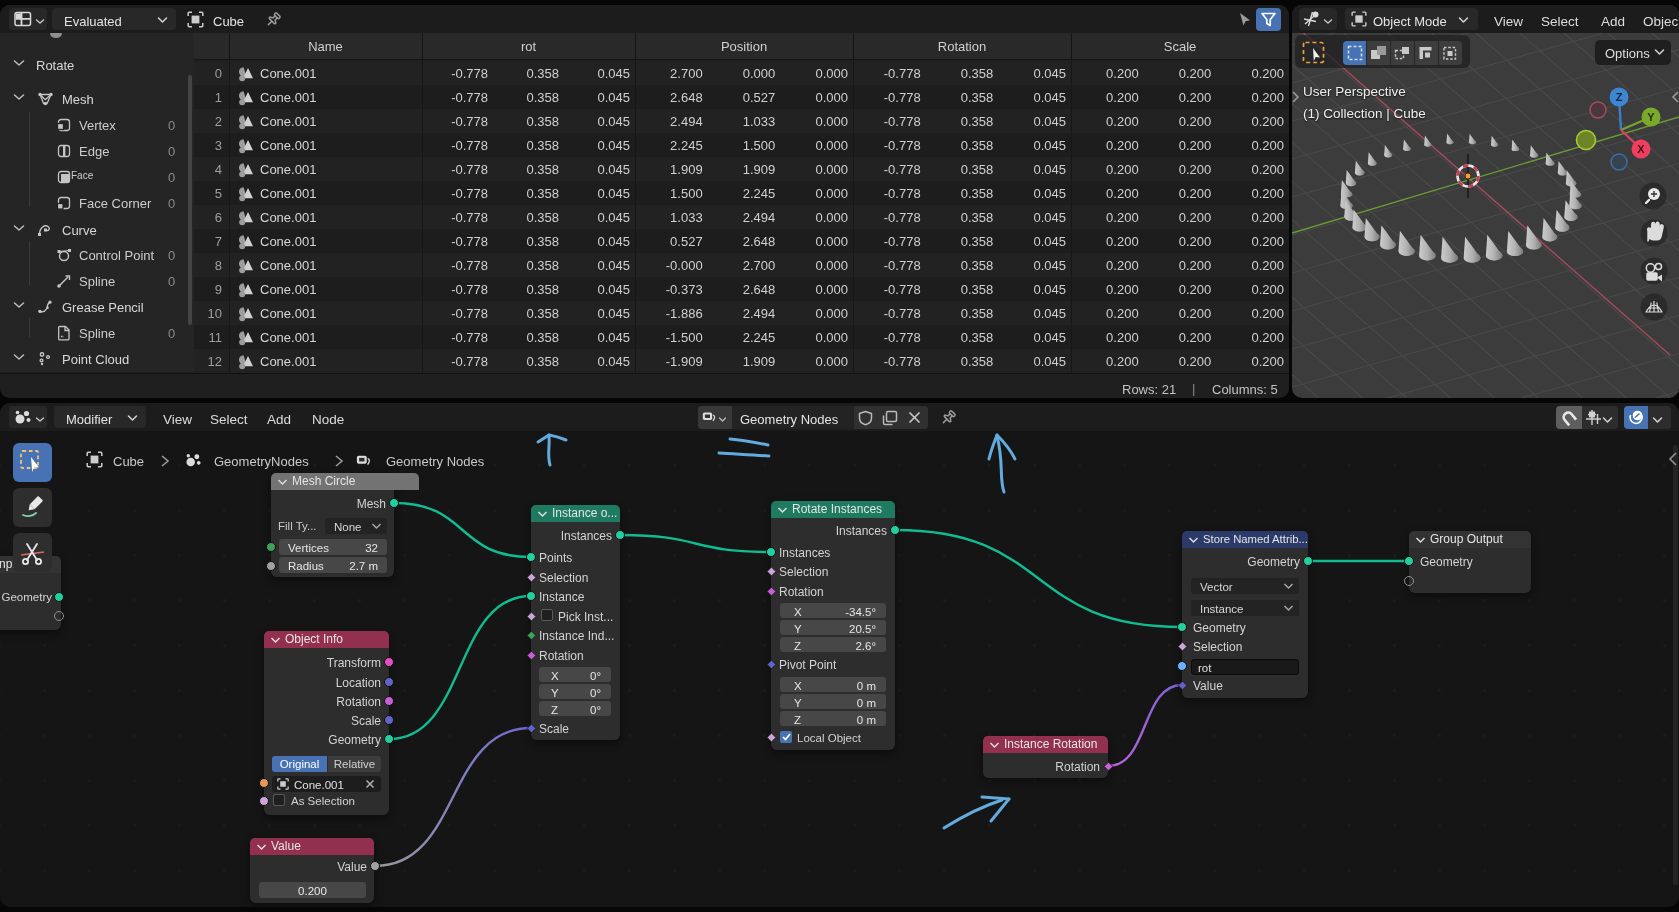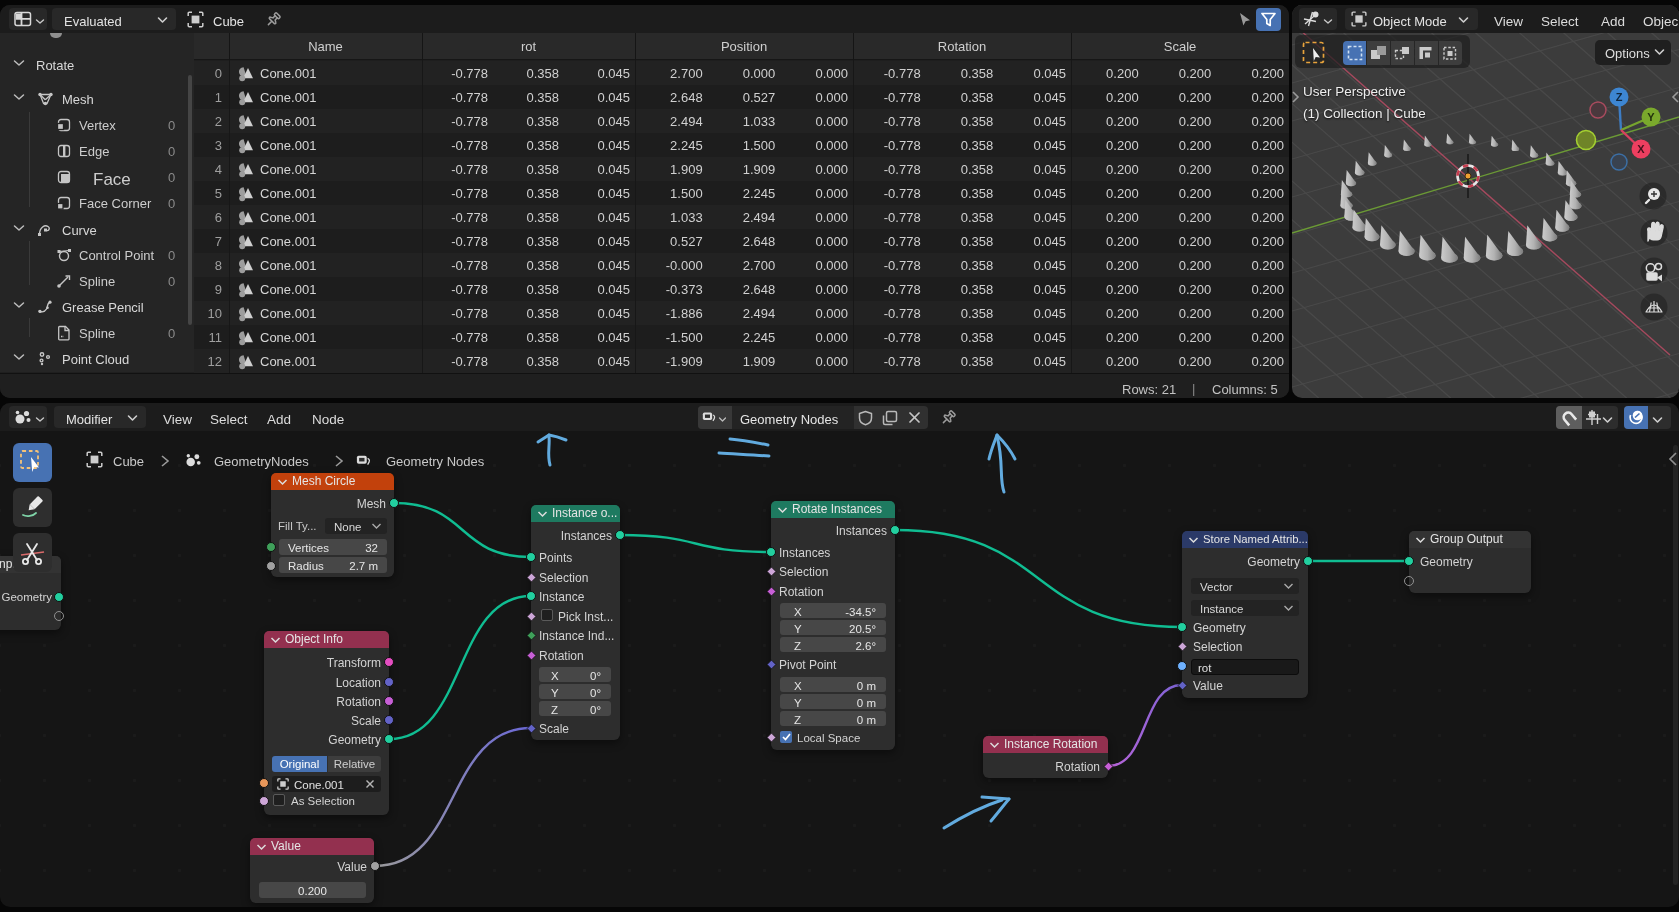--- a/index.html
+++ b/index.html
@@ -88,21 +88,21 @@
       <svg class="abs" style="left:56px;top:138px" width="16" height="16" viewBox="0 0 16 16">
         <rect x="2.5" y="2.5" width="11" height="11" rx="2.5" fill="none" stroke="#c5c5c5" stroke-width="1.3"></rect>
         <rect x="7" y="3" width="2.4" height="10" fill="#c5c5c5"></rect>
       </svg>
       <div class="txt" style="left:79px;top:140px;font-size:13px;color:#cdcdcd;font-weight:400;letter-spacing:0">Edge</div>
       <div class="txt" style="left:168px;top:140px;font-size:13px;color:#8a8a8a;font-weight:400;letter-spacing:0">0</div>
       <svg class="abs" style="left:56px;top:164px" width="16" height="16" viewBox="0 0 16 16">
         <rect x="2.5" y="2.5" width="11" height="11" rx="2.5" fill="none" stroke="#c5c5c5" stroke-width="1.3"></rect>
         <rect x="5" y="5" width="8.5" height="8.5" fill="#c5c5c5"></rect>
       </svg>
-      <div class="txt" style="left:93px;top:166px;font-size:17px;color:#cdcdcd;font-weight:400;letter-spacing:0">Face</div>
+      <div class="txt" style="left:71px;top:166px;font-size:10px;color:#cdcdcd;font-weight:400;letter-spacing:0">Face</div>
       <div class="txt" style="left:168px;top:166px;font-size:13px;color:#8a8a8a;font-weight:400;letter-spacing:0">0</div>
       <svg class="abs" style="left:56px;top:190px" width="16" height="16" viewBox="0 0 16 16">
         <rect x="2.5" y="2.5" width="11" height="11" rx="2.5" fill="none" stroke="#c5c5c5" stroke-width="1.3"></rect>
         <rect x="1.5" y="8.5" width="5.5" height="5.5" fill="#c5c5c5" stroke="#232323" stroke-width="1.2"></rect>
       </svg>
       <div class="txt" style="left:79px;top:192px;font-size:13px;color:#cdcdcd;font-weight:400;letter-spacing:0">Face Corner</div>
       <div class="txt" style="left:168px;top:192px;font-size:13px;color:#8a8a8a;font-weight:400;letter-spacing:0">0</div>
       <svg class="abs" style="left:14px;top:220px" width="10" height="7">
         <polyline points="0.5,1 5.0,5 9.5,1" fill="none" stroke="#bdbdbd" stroke-width="1.5" stroke-linecap="round" stroke-linejoin="round"></polyline>
       </svg>
@@ -716,21 +716,21 @@
           <path d="M982,394 L1009,396"></path>
           <path d="M1009,396 C1003,403 997,411 991,418"></path>
         </g>
       </svg>
       <div class="node" style="left:-62px;top:153px;width:123px;height:74px;"></div>
       <div class="nhead" style="left:-62px;top:153px;width:123px;background:#333333;font-size:12px">Group Input</div>
       <div class="nrow" style="left:-98px;top:189px;width:150px;text-align:right;font-size:11.5px;color:#d3d3d3">Geometry</div>
       <div class="abs" style="left:54px;top:189px;width:10px;height:10px;background:#22cf9f;border:1px solid #101010;border-radius:50%"></div>
       <div class="abs" style="left:54px;top:208px;width:10px;height:10px;border:1.4px solid #909090;border-radius:50%"></div>
       <div class="node" style="left:271px;top:70px;width:123px;height:104px;"></div>
-      <div class="nhead" style="left:271px;top:70px;width:123px;background:#c2410c;font-size:12px">Mesh Circle</div>
+      <div class="nhead" style="left:271px;top:70px;width:148px;background:#737373;font-size:12px">Mesh Circle</div>
       <svg class="abs" style="left:278px;top:76px" width="9" height="6">
         <polyline points="0.5,1 4.5,5 8.5,1" fill="none" stroke="#dddddd" stroke-width="1.5"></polyline>
       </svg>
       <div class="nrow" style="left:236px;top:95px;width:150px;text-align:right;font-size:12px;color:#d3d3d3">Mesh</div>
       <div class="abs" style="left:389px;top:95px;width:10px;height:10px;background:#22cf9f;border:1px solid #101010;border-radius:50%"></div>
       <div class="nrow" style="left:278px;top:118px;font-size:11.5px;color:#c9c9c9">Fill Ty...</div>
       <div class="ndrop" style="left:325px;top:115px;width:62px;height:16px"></div>
       <div class="nrow" style="left:334px;top:119px;font-size:11.5px;color:#d8d8d8">None</div>
       <svg class="abs" style="left:372px;top:120px" width="9" height="6">
         <polyline points="0.5,1 4.5,5 8.5,1" fill="none" stroke="#aaa" stroke-width="1.4"></polyline>
@@ -851,21 +851,21 @@
       <div class="nfield" style="left:780px;top:291px;width:106px;height:15px;background:#474747"></div>
       <div class="nrow" style="left:794px;top:295px;font-size:11.5px;color:#e6e6e6">Y</div>
       <div class="nrow" style="left:780px;top:295px;width:96px;text-align:right;font-size:11.5px;color:#e6e6e6">0 m</div>
       <div class="nfield" style="left:780px;top:308px;width:106px;height:15px;background:#474747"></div>
       <div class="nrow" style="left:794px;top:312px;font-size:11.5px;color:#e6e6e6">Z</div>
       <div class="nrow" style="left:780px;top:312px;width:96px;text-align:right;font-size:11.5px;color:#e6e6e6">0 m</div>
       <div class="abs" style="left:780px;top:328px;width:12px;height:12px;background:#4772b3;border-radius:2px"></div>
       <svg class="abs" style="left:781.5px;top:330px" width="9" height="8">
         <polyline points="1,4 3.5,6.5 8,1" fill="none" stroke="#fff" stroke-width="1.7"></polyline>
       </svg>
-      <div class="nrow" style="left:797px;top:330px;font-size:11.5px;color:#d3d3d3">Local Space</div>
+      <div class="nrow" style="left:797px;top:330px;font-size:11.5px;color:#d3d3d3">Local Object</div>
       <div class="abs" style="left:766.5px;top:329.5px;width:9px;height:9px;background:#cda6d8;border:1px solid #101010;transform:rotate(45deg) scale(0.78);border-radius:1px"></div>
       <div class="node" style="left:983px;top:333px;width:125px;height:42px;"></div>
       <div class="nhead" style="left:983px;top:333px;width:125px;background:#93304f;font-size:12px">Instance Rotation</div>
       <svg class="abs" style="left:990px;top:339px" width="9" height="6">
         <polyline points="0.5,1 4.5,5 8.5,1" fill="none" stroke="#dddddd" stroke-width="1.5"></polyline>
       </svg>
       <div class="nrow" style="left:950px;top:358px;width:150px;text-align:right;font-size:12px;color:#d3d3d3">Rotation</div>
       <div class="abs" style="left:1103.5px;top:358.5px;width:9px;height:9px;background:#c75fd6;border:1px solid #101010;transform:rotate(45deg) scale(0.78);border-radius:1px"></div>
       <div class="node" style="left:1182px;top:128px;width:126px;height:167px;"></div>
       <div class="nhead" style="left:1182px;top:128px;width:126px;background:#2b3a68;font-size:11.3px">Store Named Attrib...</div>

